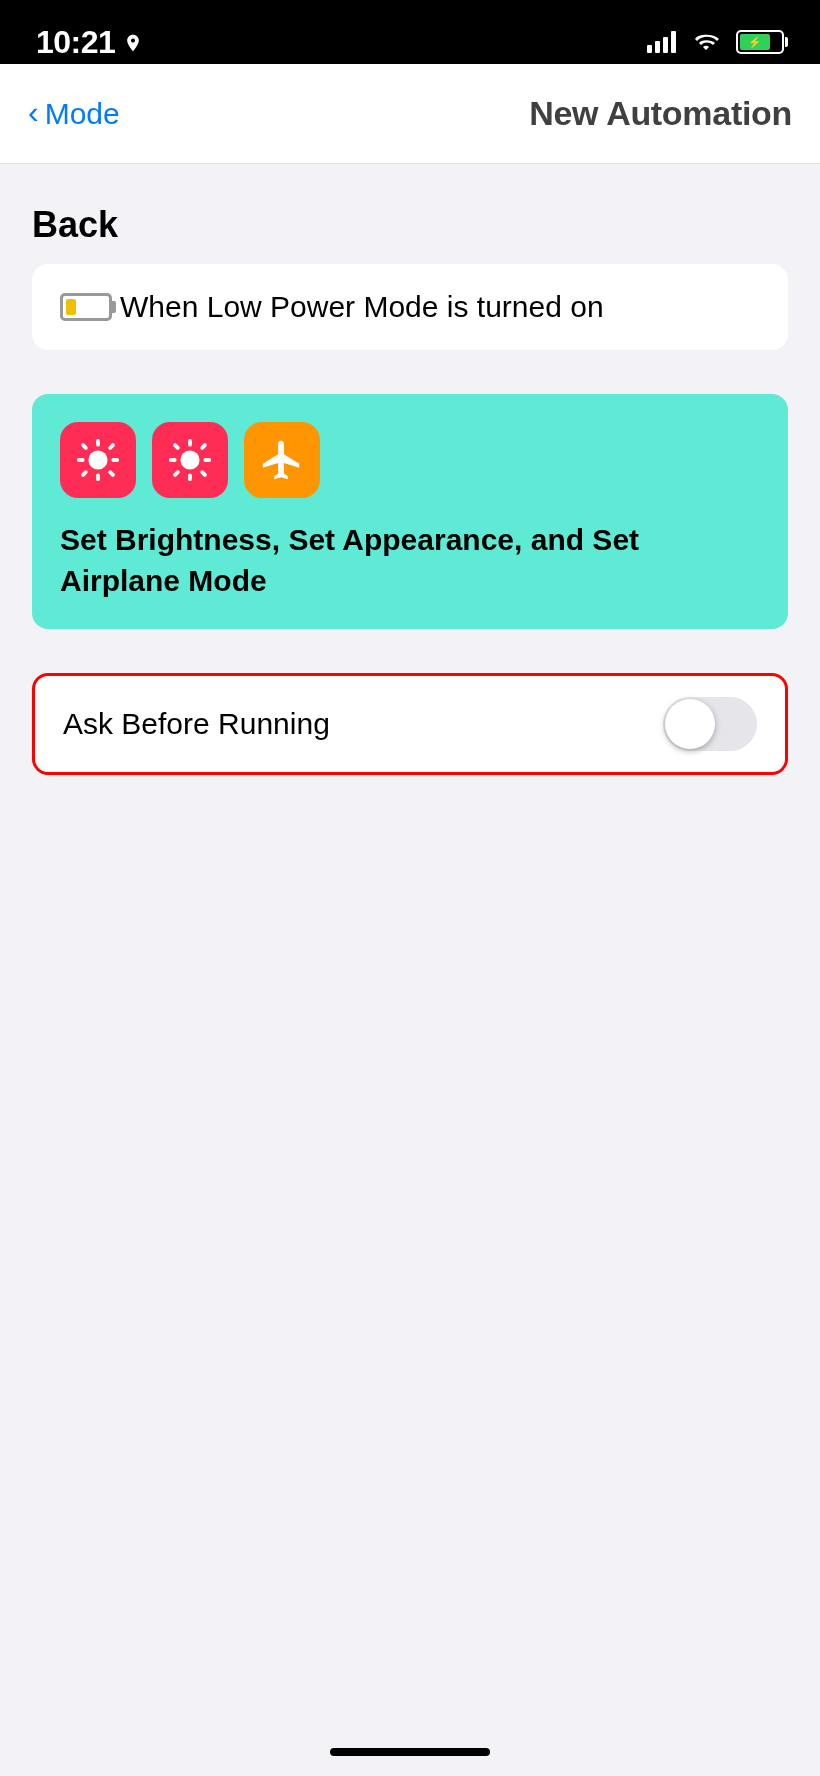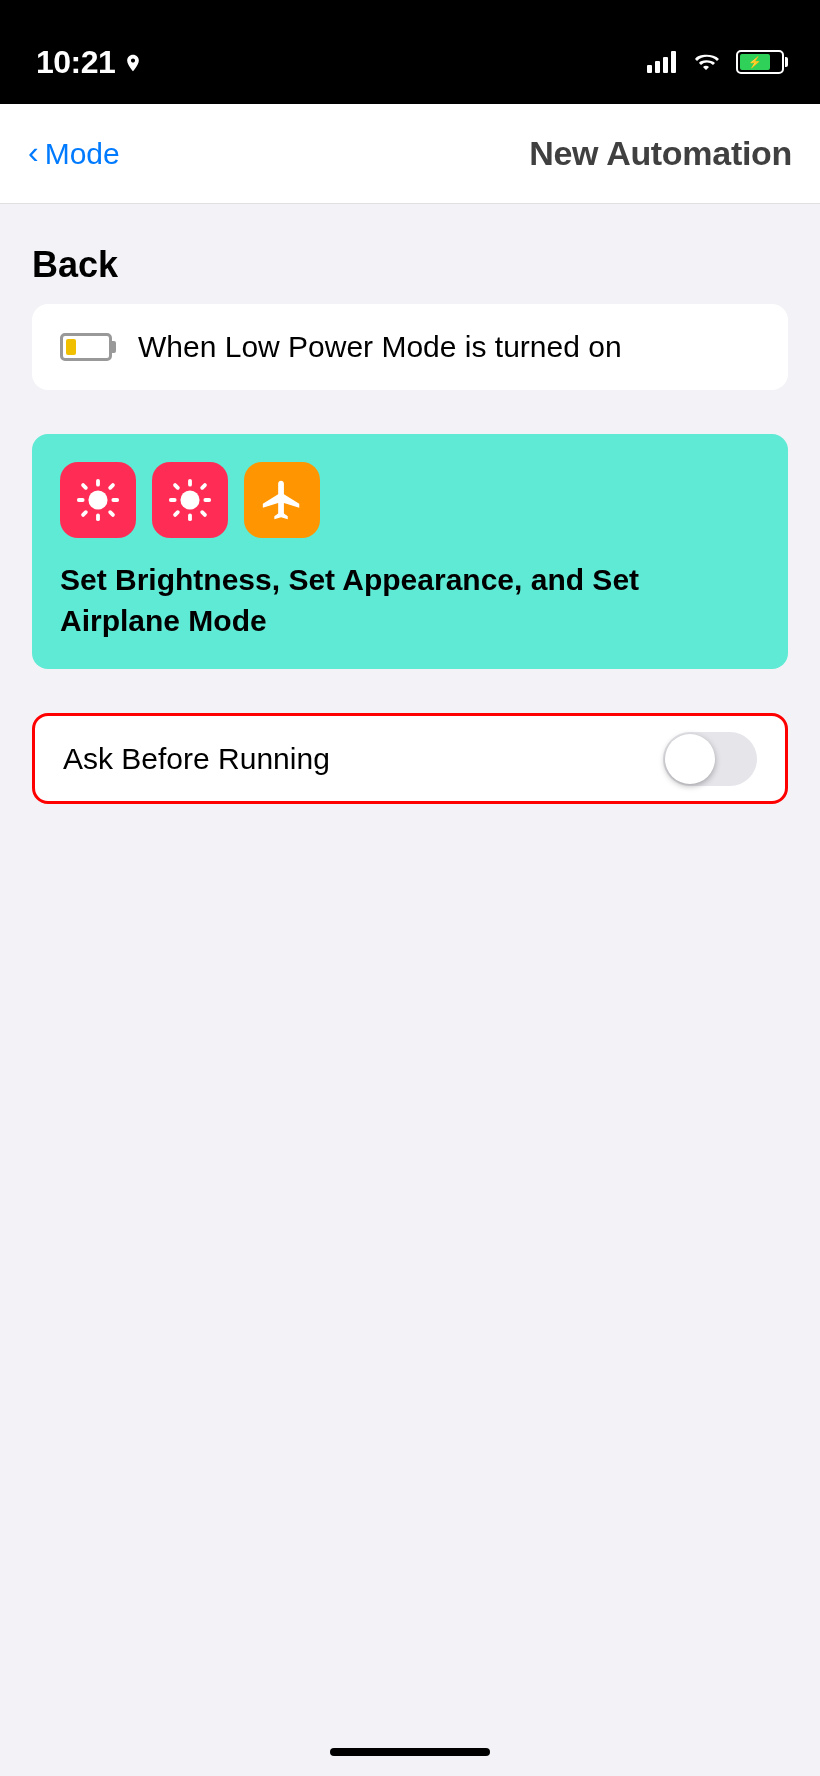--- a/index.html
+++ b/index.html
@@ -9,21 +9,21 @@
       height: 1776px;
       background: #f2f2f7;
       font-family: -apple-system, 'SF Pro Display', 'Helvetica Neue', sans-serif;
       overflow: hidden;
       position: relative;
     }
 
     
     .status-bar {
       width: 100%;
-      height: 104px;
+      height: 64px;
       background: #000;
       display: flex;
       align-items: center;
       justify-content: space-between;
       padding: 20px 36px 0;
     }
 
     .status-time {
       color: #fff;
       font-size: 32px;
@@ -152,21 +152,21 @@
       margin-bottom: 18px;
     }
 
     
     .when-card {
       background: #fff;
       border-radius: 16px;
       padding: 26px 28px;
       display: flex;
       align-items: center;
-      gap: 26px;
+      gap: 8px;
       margin-bottom: 44px;
     }
 
     .battery-low-icon {
       display: flex;
       align-items: center;
       gap: 0;
     }
 
     .battery-low-body {
@@ -251,21 +251,21 @@
 
     
     .ask-card {
       background: #fff;
       border-radius: 16px;
       padding: 0 28px;
       border: 3px solid red;
       display: flex;
       align-items: center;
       justify-content: space-between;
-      height: 91px;
+      height: 102px;
       margin-bottom: 40px;
     }
 
     .ask-label {
       font-size: 30px;
       color: #000;
     }
 
     
     .toggle {

